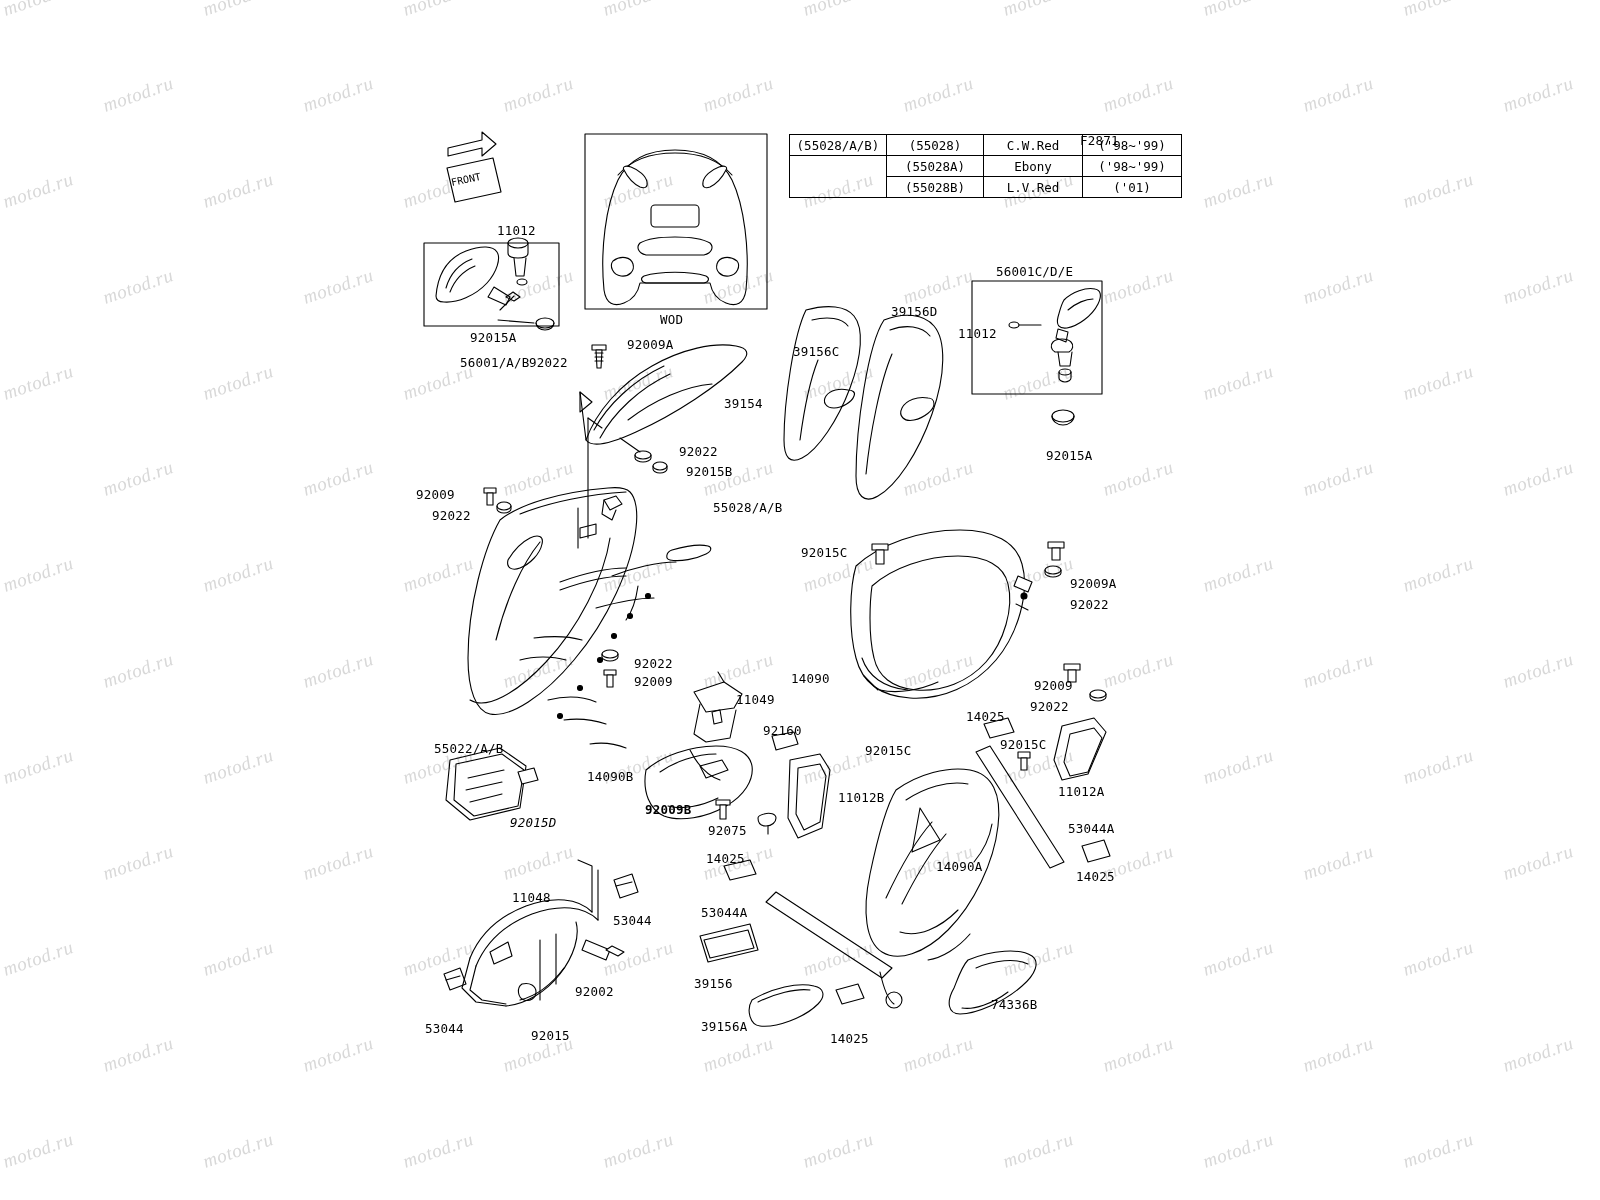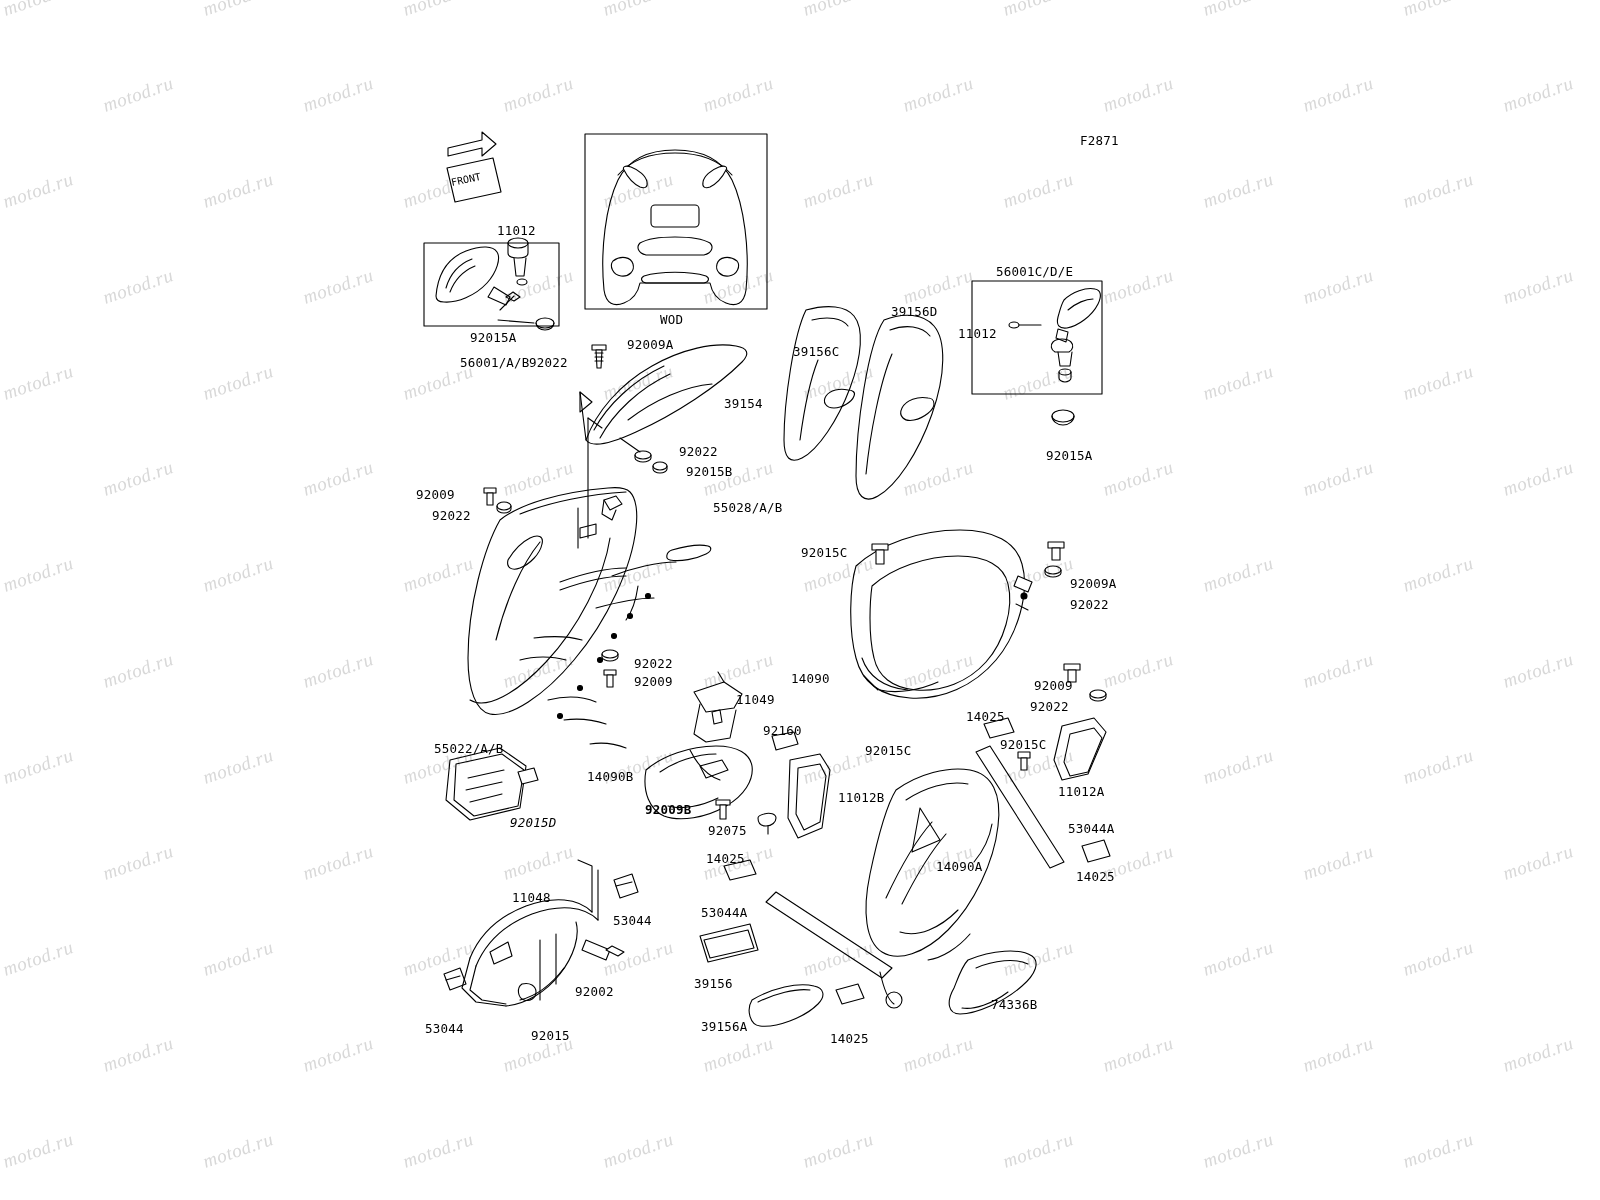--- a/index.html
+++ b/index.html
@@ -446,20 +446,41 @@
         <g>
           <path d="M968 960 c24 -10 52 -12 64 -4 c8 6 4 18 -10 30 c-18 16 -46 28 -62 28 c-12 0 -14 -12 -6 -26 c4 -10 8 -22 14 -28 z"></path>
           <path d="M976 968 c18 -8 40 -10 52 -4"></path>
           <path d="M962 1008 c12 2 30 -4 46 -16"></path>
         </g>
 
       </g>
     </svg>
   </div>
 
+  <table id="colortable">
+    <tbody>
+        <tr>
+      <td class="ct-code" colspan="1">(55028/A/B)</td>
+      <td class="ct-code">(55028)</td>
+      <td class="ct-name">C.W.Red</td>
+      <td class="ct-year">('98~'99)</td>
+    </tr>
+    <tr>
+      <td rowspan="2" style="border-top:none;border-bottom:none;"></td>
+      <td>(55028A)</td>
+      <td>Ebony</td>
+      <td>('98~'99)</td>
+    </tr>
+    <tr>
+      <td>(55028B)</td>
+      <td>L.V.Red</td>
+      <td>('01)</td>
+    </tr>
+  </tbody>
+    </table>
 
   <div class="lbl figno" style="left:1080px;top:133px;">F2871</div>
 
   <div class="lbl" style="left:660px;top:312px;">WOD</div>
 
   <div id="labels">
       <div class="lbl code" style="left: 497px; top: 223px;">11012</div>
       <div class="lbl code" style="left: 470px; top: 330px;">92015A</div>
       <div class="lbl code" style="left: 425px; top: 355px; margin-left: 35px;">56001/A/B</div>
       <div class="lbl code" style="left: 529px; top: 355px;">92022</div>

